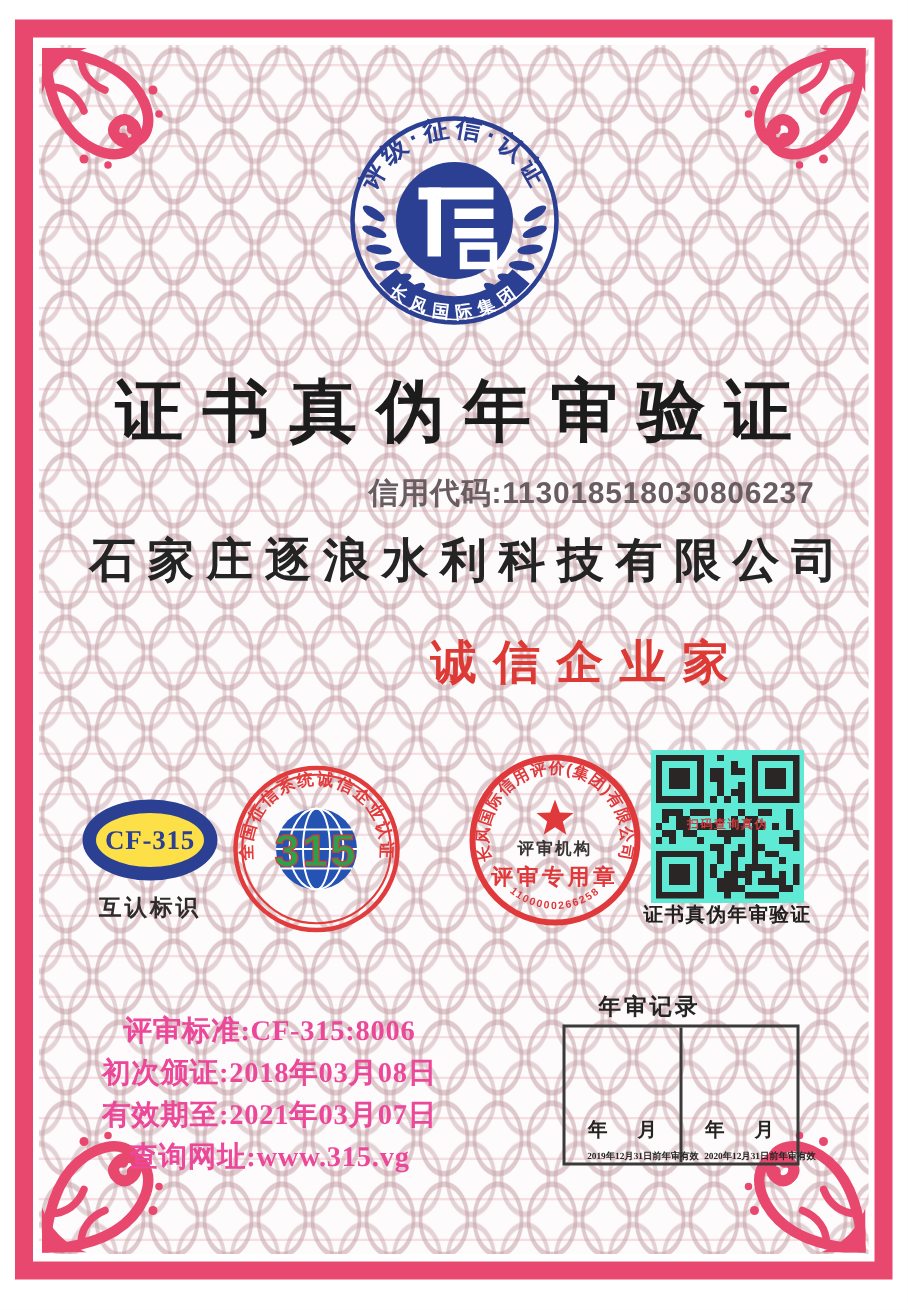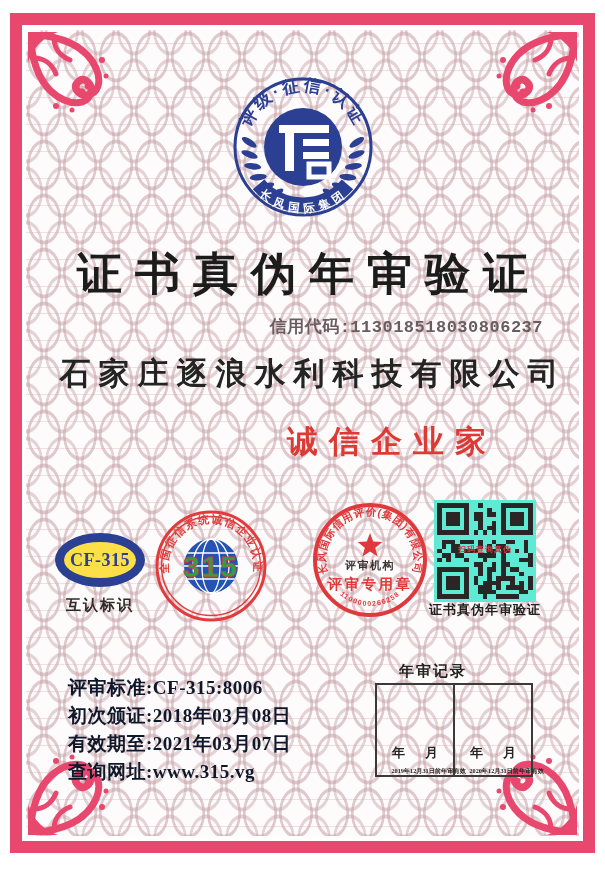--- a/index.html
+++ b/index.html
@@ -32,21 +32,21 @@
 
   .emblem { position:absolute; left:231px; top:75px; width:144px; height:144px; }
 
   .title {
     position:absolute; left:0; right:0; top:247px; text-align:center;
     font-size:45px; font-weight:900; letter-spacing:13px; padding-left:13px;
     color:#1c1c1c; line-height:1.2;
   }
   .credit {
     position:absolute; top:315px; right:62px;
-    font-size:17px; font-weight:bold; color:#6a5d61; letter-spacing:.5px;font-family:Liberation Mono, monospace;
+    font-size:20px; font-weight:bold; color:#6a5d61; letter-spacing:.5px;
   }
   .company {
     position:absolute; left:0; right:0; top:353px; text-align:center;
     font-size:31px; font-weight:900; letter-spacing:8px; padding-left:21px;
     color:#242424;
   }
   .honoree-name {
     position:absolute; left:126px; top:421px;
     font-size:31px; font-weight:900; letter-spacing:7px; color:#dd3a35;
   }
@@ -81,21 +81,21 @@
   }
   .qr-caption {
     position:absolute; left:426px; top:601px; width:118px; text-align:center;
     font-family:"Liberation Serif", serif; font-weight:bold;
     font-size:13px; letter-spacing:1px; color:#232020;
   }
 
   .details {
     position:absolute; left:68px; top:678px;
     font-family:"Liberation Serif", serif; font-weight:bold;
-    font-size:19px; color:#0f172a; letter-spacing:.5px;
+    font-size:19px; color:#ec4899; letter-spacing:.5px;text-align:center;
   }
   .details .line { margin-bottom:9px; line-height:1; }
 
   .review-title {
     position:absolute; left:377px; top:662px;
     font-family:"Liberation Serif", serif; font-weight:bold;
     font-size:15px; letter-spacing:2px; color:#262323;margin-left:22px;
   }
   .review-table {
     position:absolute; left:375px; top:683px; width:158px; height:94px;

